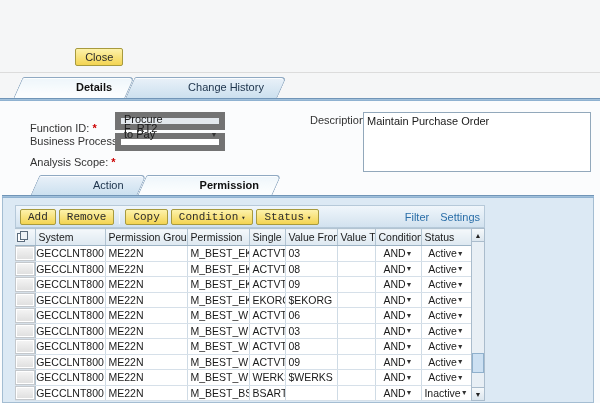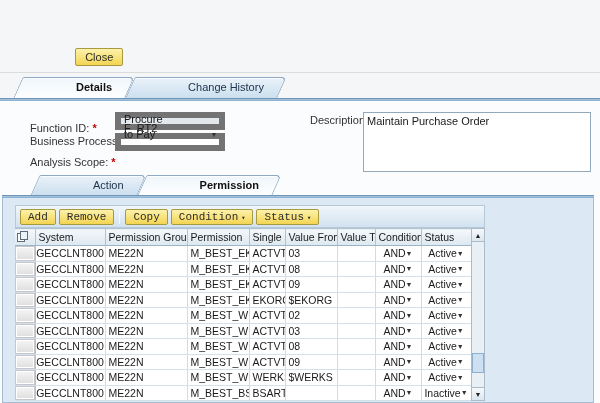--- a/index.html
+++ b/index.html
@@ -193,20 +193,24 @@
 
   <div class="panel">
 
     <div class="toolbar">
       <button class="tbtn">Add</button>
       <button class="tbtn">Remove</button>
       <span class="tsep"></span>
       <button class="tbtn">Copy</button>
       <button class="tbtn"><span>Condition</span><span class="menu-arr">▾</span></button>
       <button class="tbtn"><span>Status</span><span class="menu-arr">▾</span></button>
+      <span class="tb-links">
+        <a class="tb-link">Filter</a>
+        <a class="tb-link">Settings</a>
+      </span>
     </div>
 
     <table class="grid">
       <colgroup>
         <col style="width:20px">
           <col style="width:70px">
           <col style="width:82px">
           <col style="width:62px">
         <col style="width:36px">
           <col style="width:52px">
@@ -346,21 +350,21 @@
               <div class="selbtn"></div>
             </td>
         <td class="dd">
               <div class="ddcell">
                 <span>GECCLNT800</span>
               </div>
             </td>
         <td>ME22N</td>
         <td>M_BEST_WRK</td>
         <td>ACTVT</td>
-        <td>02</td>
+        <td>06</td>
         <td></td>
         <td class="dd">
               <div class="ddcell">
                 <span>AND</span>
                 <span class="dd-arrow">▼</span>
               </div>
             </td>
         <td class="dd">
               <div class="ddcell">
                 <span>Active</span>

